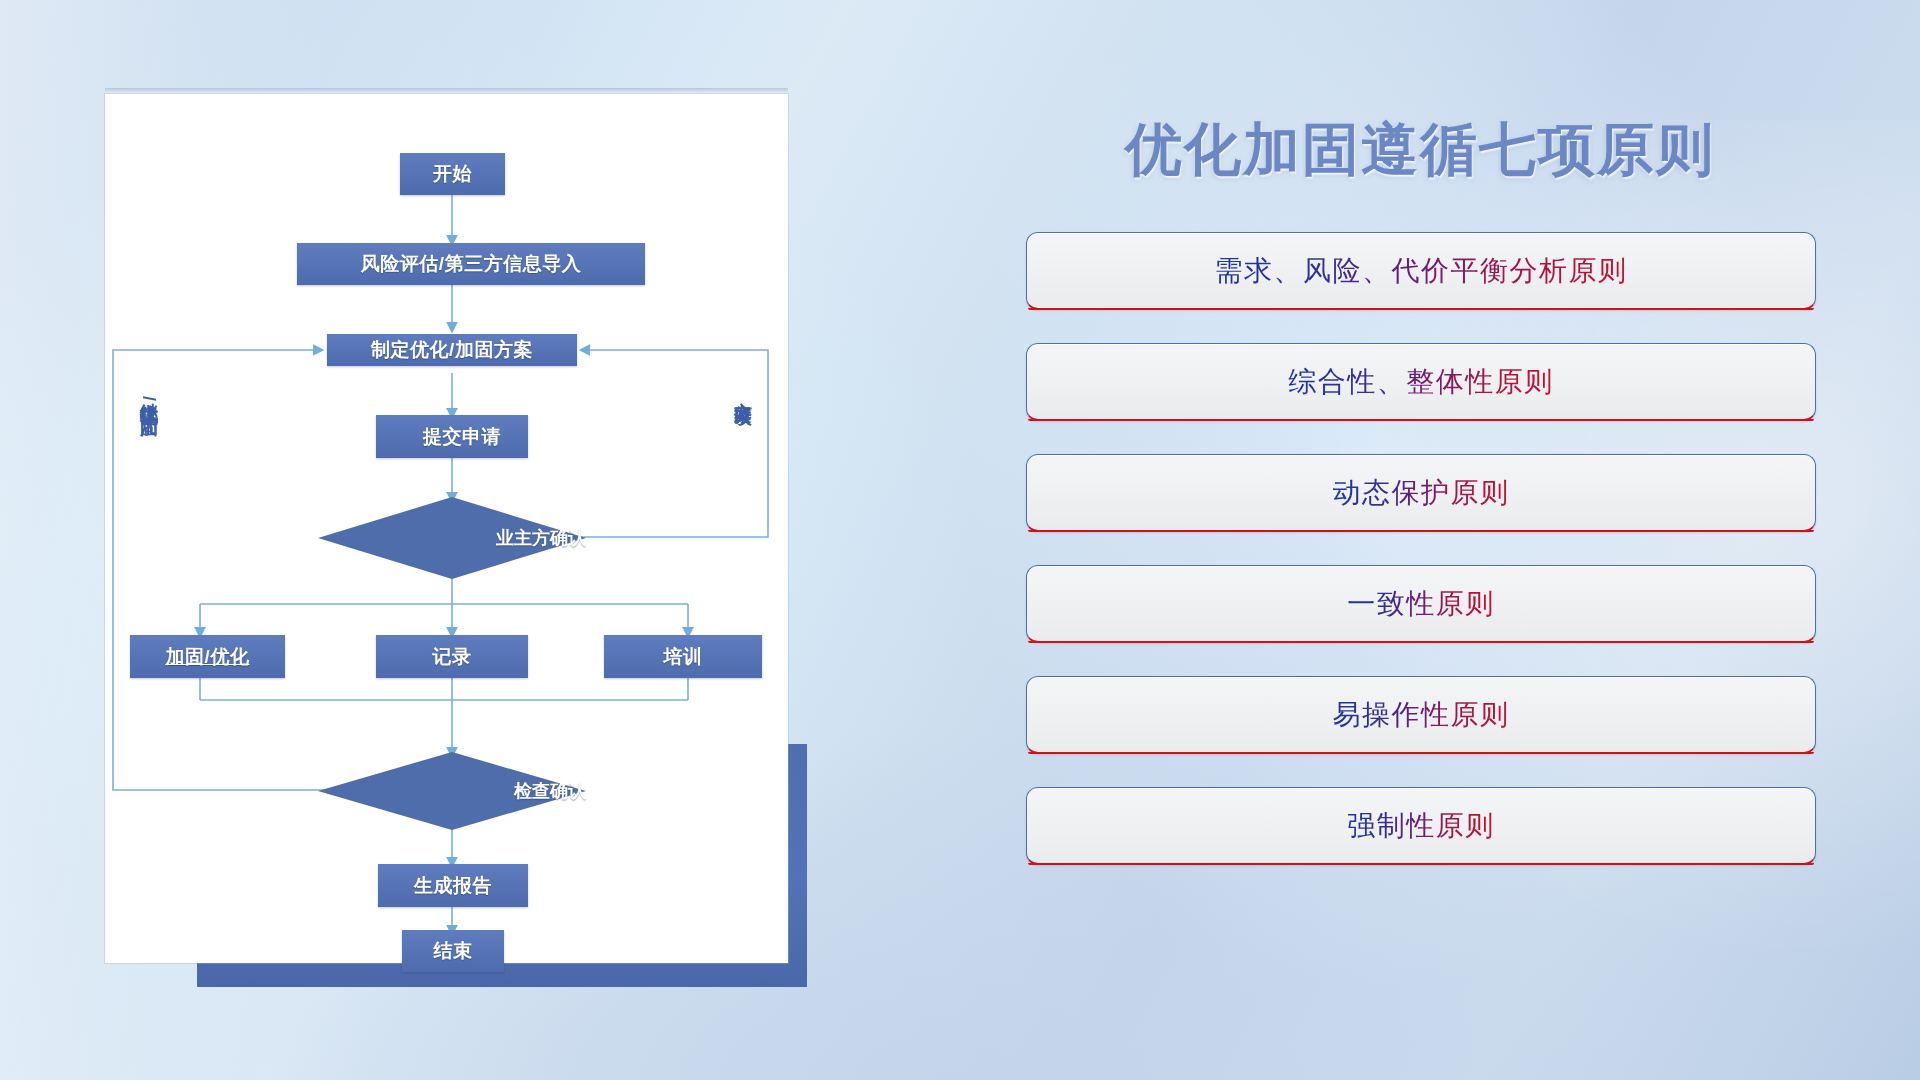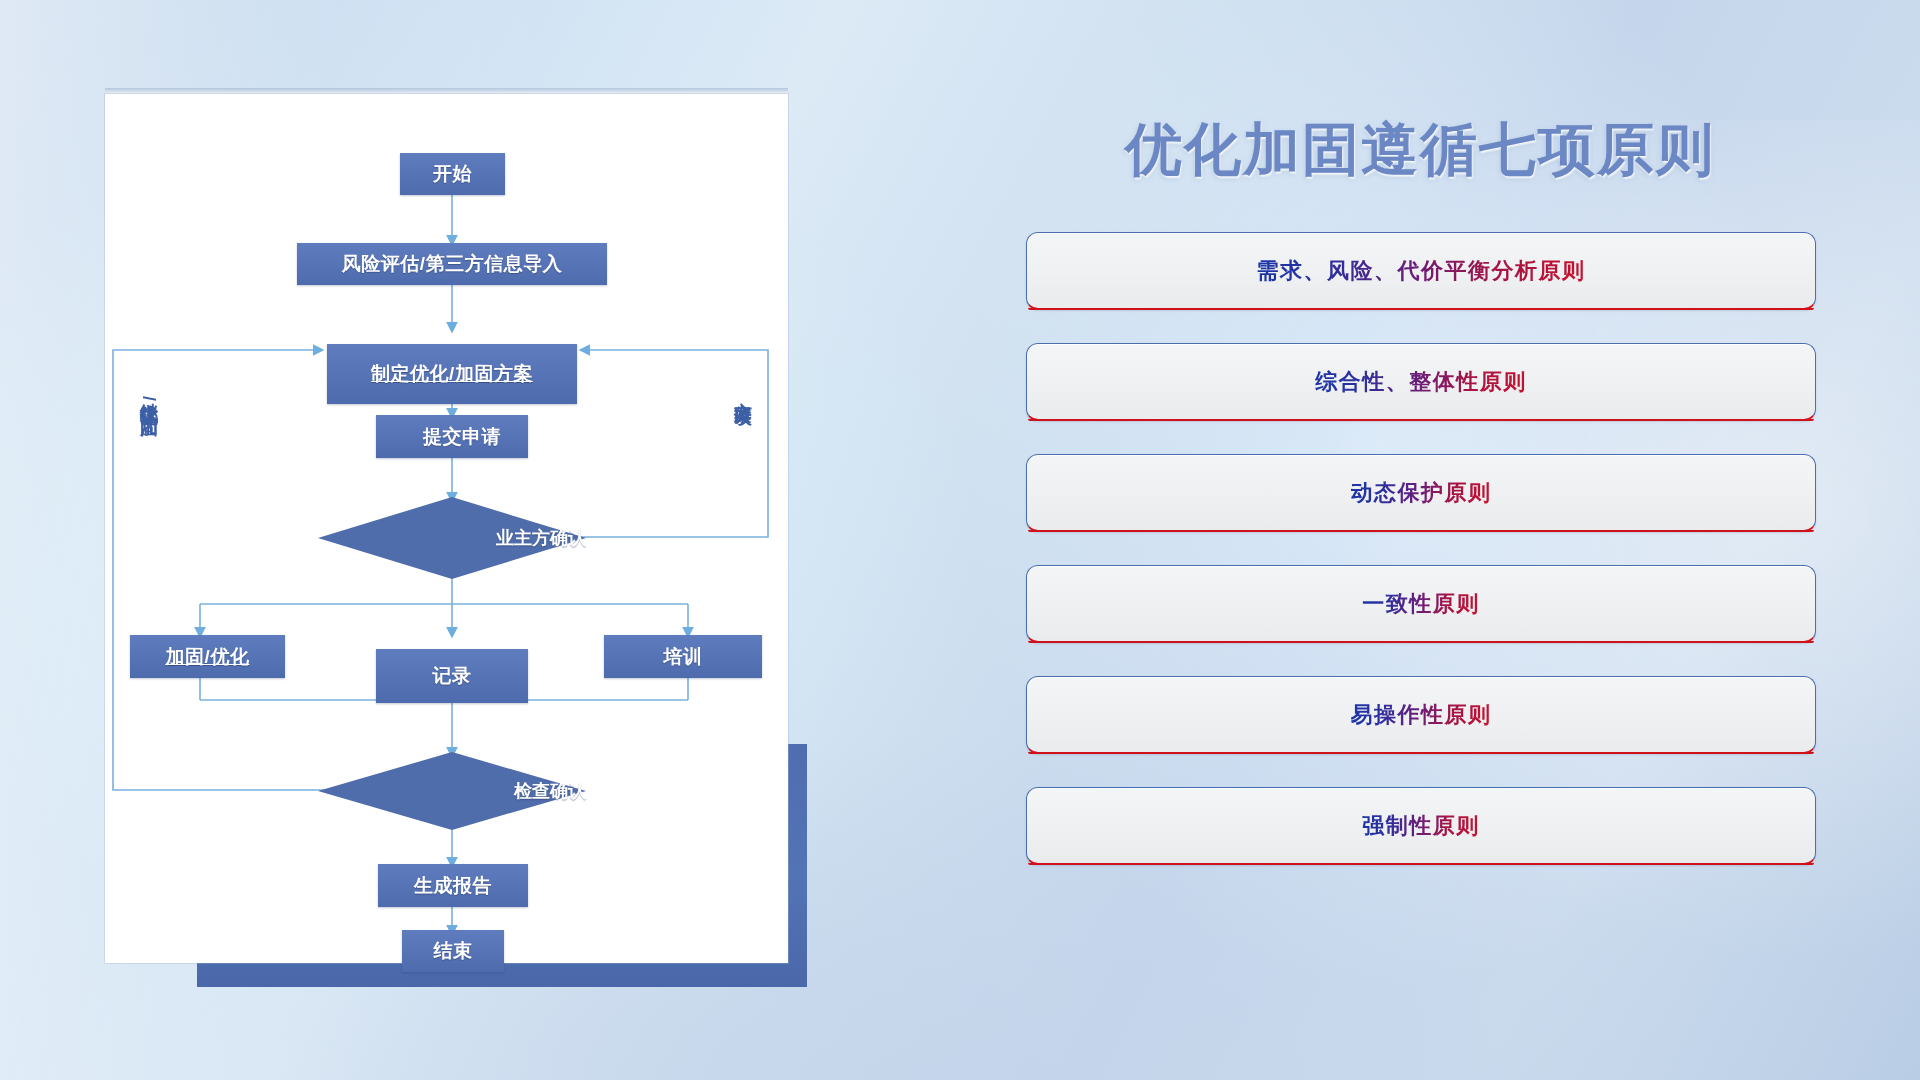--- a/index.html
+++ b/index.html
@@ -101,21 +101,21 @@
     border-bottom-width: 2.4px;
     display: flex; align-items: center; justify-content: center;
     box-shadow: 0 1px 2px rgba(90,110,150,.22), inset 0 1px 0 rgba(255,255,255,.9);
   }
   .principle::after{
     content:""; position:absolute; left:1px; right:1px; bottom:-2.4px; height:2.6px;
     border-radius: 0 0 12px 12px;
     background:#cf1119;
   }
   .principle .ptext {
-    font-size: 22px; font-weight: bold; letter-spacing: 1.5px;
+    font-size: 28px; font-weight: normal; letter-spacing: 1.5px;
     background-image: linear-gradient(95deg, #1b35a8 0%, #2d2f9e 22%, #6a1d7a 48%, #a51444 72%, #c8102e 100%);
     -webkit-background-clip: text; background-clip: text;
     -webkit-text-fill-color: transparent; color: transparent;
   }
 </style>
 </head>
 <body>
 
 <div id="bg"></div>
 <div id="bg-sheen"></div>
@@ -162,42 +162,42 @@
       <polyline points="340,790 113,790 113,350 318,350" marker-end="url(#ah)"></polyline>
 
       <polyline points="564,537 768,537 768,350 585,350" marker-end="url(#ah)"></polyline>
     </g>
   </svg>
 
   <div class="node" style="left:400px; top:153px; width:105px; height:42px;">
     <span>开始</span>
   </div>
 
-  <div class="node" style="left:297px; top:243px; width:310px; height:42px;align-items:center;">
+  <div class="node" style="left:297px; top:243px; width:348px; height:42px;align-items:center;">
     <span>风险评估/第三方信息导入</span>
   </div>
 
-  <div class="node" style="left:327px; top:344px; width:250px; height:60px;text-decoration:underline;">
+  <div class="node" style="left:327px; top:334px; width:250px; height:32px;">
     <span>制定优化/加固方案</span>
   </div>
 
   <div class="node" style="left:376px; top:415px; width:152px; height:43px;padding-left:20px;">
     <span>提交申请</span>
   </div>
 
   <div class="diamond" style="left:318px; top:497px; width:268px; height:82px;">
     <div class="dshape"></div>
     <span>业主方确认</span>
   </div>
 
   <div class="node" style="left:130px; top:635px; width:155px; height:43px;text-decoration:underline;">
     <span>加固/优化</span>
   </div>
 
-  <div class="node" style="left:376px; top:635px; width:152px; height:54px;margin-top:14px;">
+  <div class="node" style="left:376px; top:635px; width:152px; height:43px;">
     <span>记录</span>
   </div>
 
   <div class="node" style="left:604px; top:635px; width:158px; height:43px;">
     <span>培训</span>
   </div>
 
   <div class="diamond" style="left:318px; top:752px; width:268px; height:78px;">
     <div class="dshape"></div>
     <span>检查确认</span>

